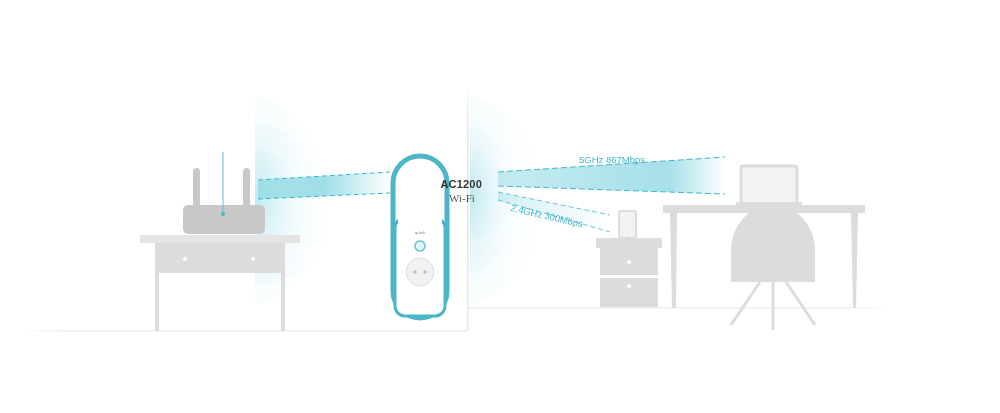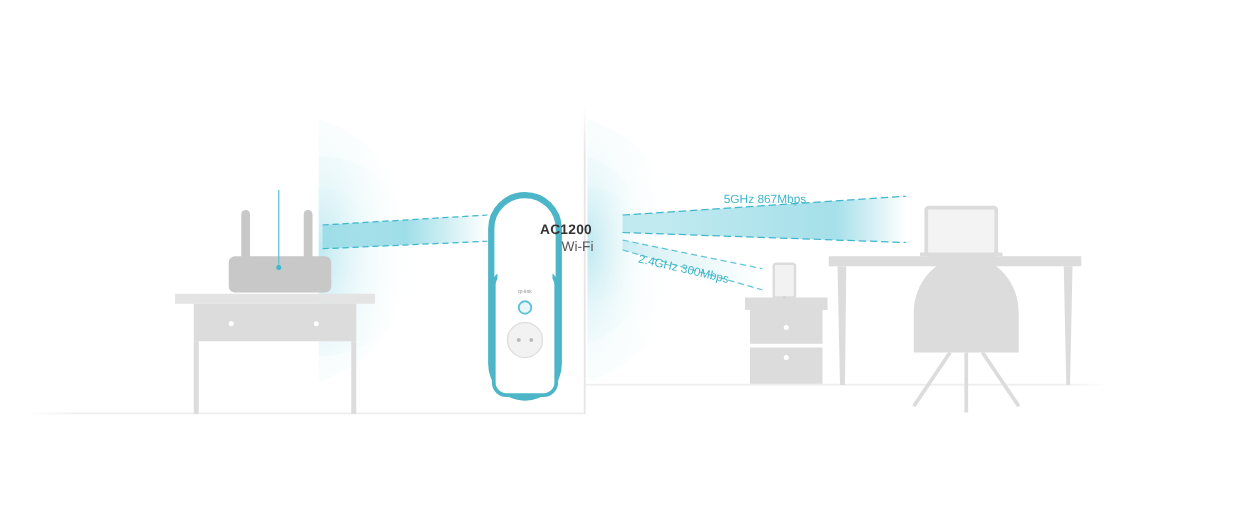--- a/index.html
+++ b/index.html
@@ -1,20 +1,20 @@
 <!DOCTYPE html>
 <html><head>
 <meta charset="utf-8">
 <style>
   html, body { margin:0; padding:0; background:#ffffff; }
   body { width:1000px; height:413px; overflow:hidden; position:relative; font-family:"Liberation Sans", sans-serif; }
   #scene { position:absolute; left:0; top:0; width:1000px; height:413px; }
   .lbl { position:absolute; font-family:"Liberation Sans", sans-serif; }
-  .ac-title { left:432px; top:178px; width:60px; text-align:left; font-weight:bold; font-size:11px; color:#333333; letter-spacing:0.2px; }
-  .ac-sub { left:432px; top:192px; width:60px; text-align:center; font-size:11px; color:#555555; }
+  .ac-title { left:422px; top:178px; width:60px; text-align:right; font-weight:bold; font-size:11px; color:#333333; letter-spacing:0.2px; }
+  .ac-sub { left:432px; top:192px; width:60px; text-align:center; font-size:11px; color:#555555;font-family:Liberation Serif, serif; }
   .band5 { left:579px; top:154px; font-size:9.5px; color:#3fb7cc; }
   .band24 { left:512px; top:202px; font-size:9.5px; color:#3fb7cc; transform:rotate(13deg); transform-origin:left top; }
 </style>
 </head>
 <body>
 
 <svg id="scene" viewBox="0 0 1000 413" xmlns="http://www.w3.org/2000/svg">
   <defs>
     <radialGradient id="waveR" cx="0" cy="0.5" r="1">
       <stop offset="0" stop-color="#b5e6ee" stop-opacity="0.9"></stop>

